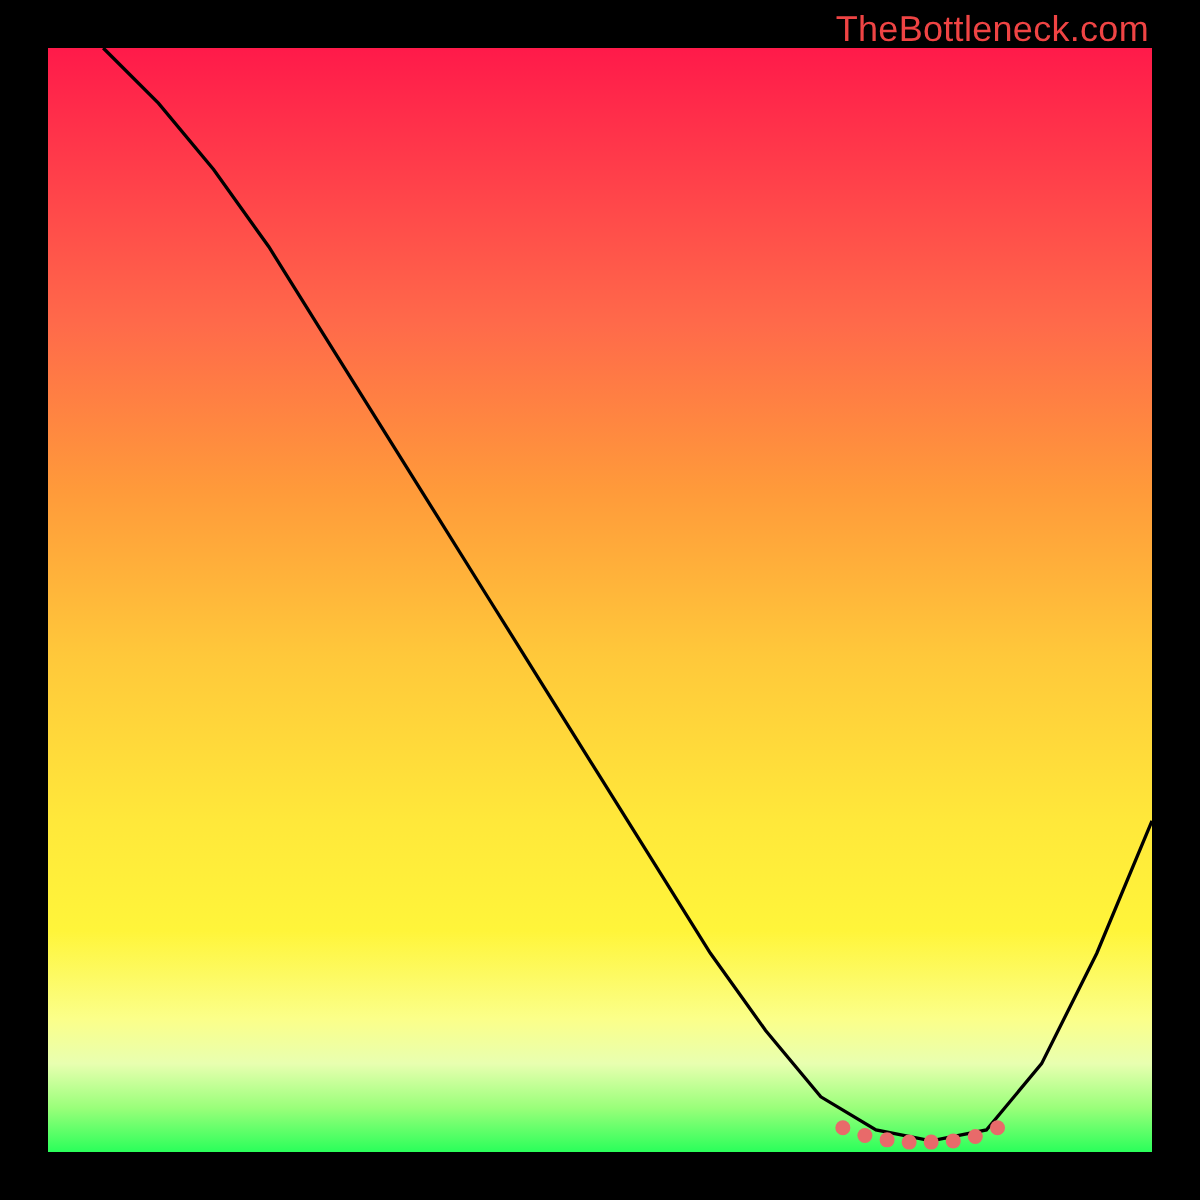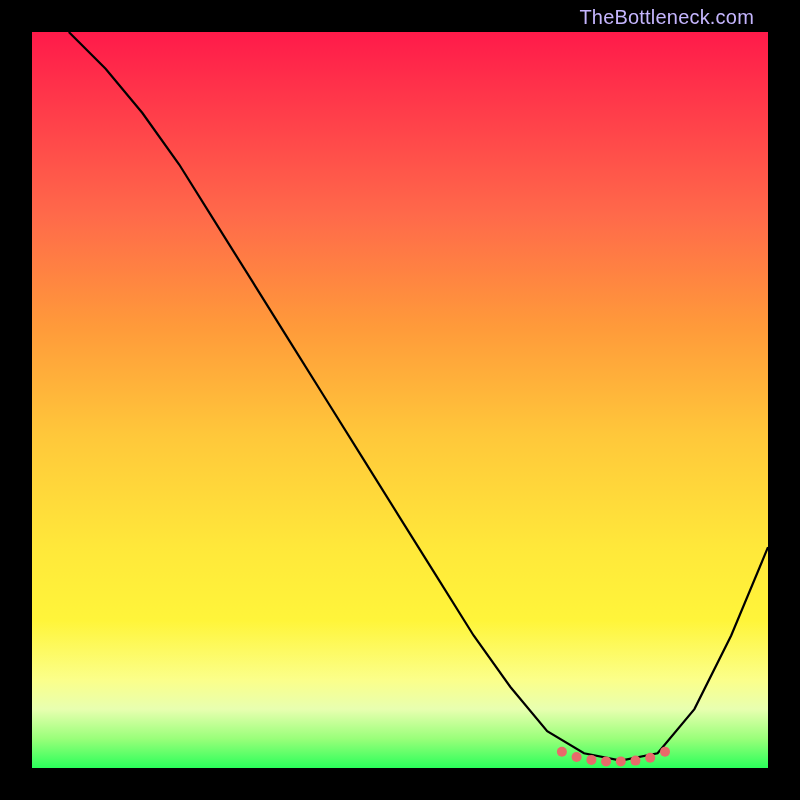--- a/index.html
+++ b/index.html
@@ -21,23 +21,23 @@
       #fff53a 80%,
       #fbff8a 88%,
       #e8ffb0 92%,
       #9aff7a 96%,
       #2aff5a 100%
     );
   }
   .watermark {
     position: absolute;
     top: 6px;
-    right: 46px;
-    color: #c4b5fd;
-    font-size: 20px;
+    right: 34px;
+    color: #ef4444;
+    font-size: 24px;
     letter-spacing: 0.2px;
     user-select: none;
   }
   svg.curve { position: absolute; left: 0; top: 0; width: 736px; height: 736px; overflow: visible; }
   .curve-path { fill: none; stroke: #000; stroke-width: 2.2; }
   .dot { fill: #e86a6a; }
 </style>
 </head>
 <body>
 

